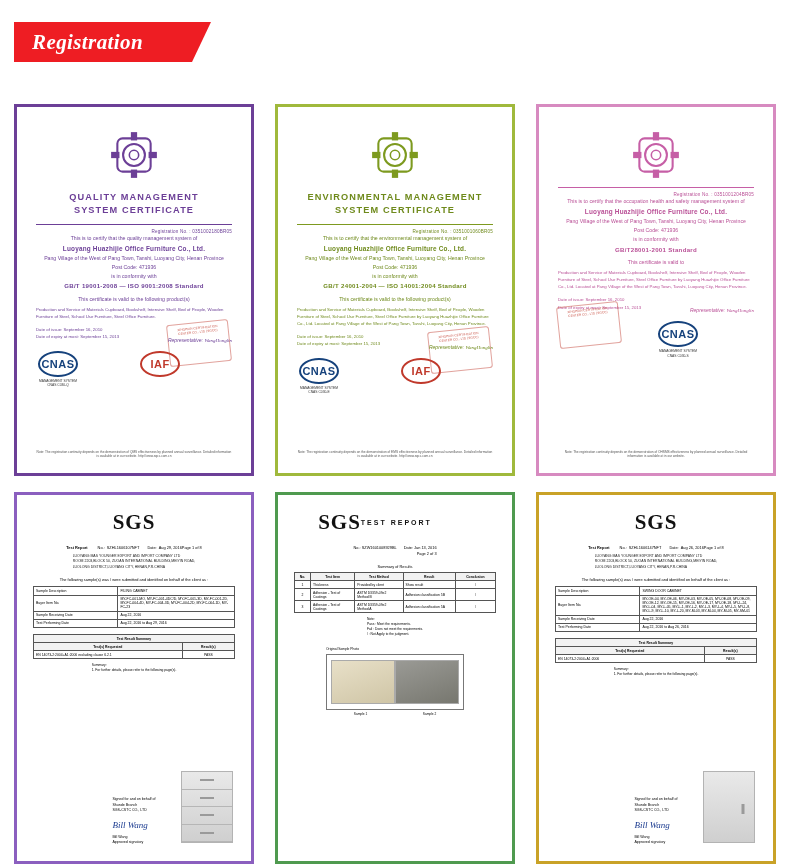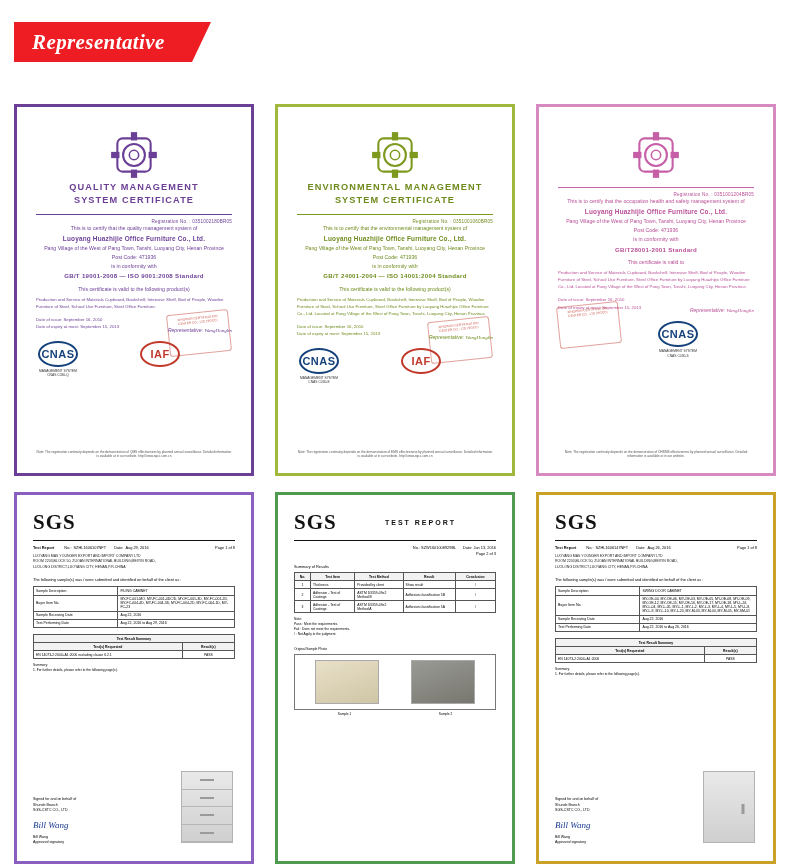--- a/index.html
+++ b/index.html
@@ -55,21 +55,21 @@
   }
 
   
   .iso {
     position: relative; width: 100%; height: 100%;
     padding: 10px 11px 6px 11px;
     display: flex; flex-direction: column; align-items: center;
   }
   .iso-logo { width: 52px; height: 52px; margin-top: 6px; }
   .iso-title {
-    text-align: center;
+    margin-top: 10px; text-align: center;
     font-size: 9.2px; font-weight: bold; letter-spacing: 1.1px;
     line-height: 1.45;
   }
   .iso-rule { width: 196px; height: 1px; margin: 6px 0 4px; }
   .iso-regno {
     width: 196px; text-align: right;
     font-size: 4.6px; letter-spacing: .2px;
   }
   .iso-line {
     width: 196px; text-align: center;
@@ -116,21 +116,21 @@
   .badge-sub { font-size: 3.3px; margin-top: 2px; color: #333; line-height: 1.3; }
   .iso-foot {
     width: 196px; font-size: 3.2px; line-height: 1.45; text-align: center;
     margin-top: auto; padding-bottom: 2px; color: #555;
   }
 
   
   .sgs {
     position: relative; width: 100%; height: 100%;
     background: #fff; padding: 9px 10px;
-    display: flex; flex-direction: column;
+    display: flex; flex-direction: column; align-items: center;
   }
   .sgs-top { display: flex; align-items: flex-start; }
   .sgs-logo {
     font-family: "Liberation Serif", serif;
     font-weight: bold; font-size: 21px; color: #111; letter-spacing: 1px;
   }
   .sgs-reportlabel {
     margin-left: auto; font-size: 7px; font-weight: bold; letter-spacing: 2px;
     align-self: center; color: #111;
   }
@@ -177,21 +177,21 @@
     width: 14px; height: 2px; background: #9a9a9a; transform: translateX(-50%);
   }
   .cab-img.door i::after { width: 3px; height: 10px; left: 78%; }
 </style>
 </head>
 <body>
 
 <div class="page">
 
   <div class="banner">
-    <span class="banner-text">Representative</span>
+    <span class="banner-text">Registration</span>
   </div>
 
   <div class="grid">
 
     <div class="cert-frame" style="border-color:#6c3f97">
       <div class="cert-inner">
         <div class="iso">
           <svg class="iso-logo" viewBox="0 0 100 100">
             <rect x="18" y="18" width="64" height="64" rx="10" fill="none" stroke="#6c3f97" stroke-width="4"></rect>
             <circle cx="50" cy="50" r="21" fill="none" stroke="#6c3f97" stroke-width="4"></circle>

